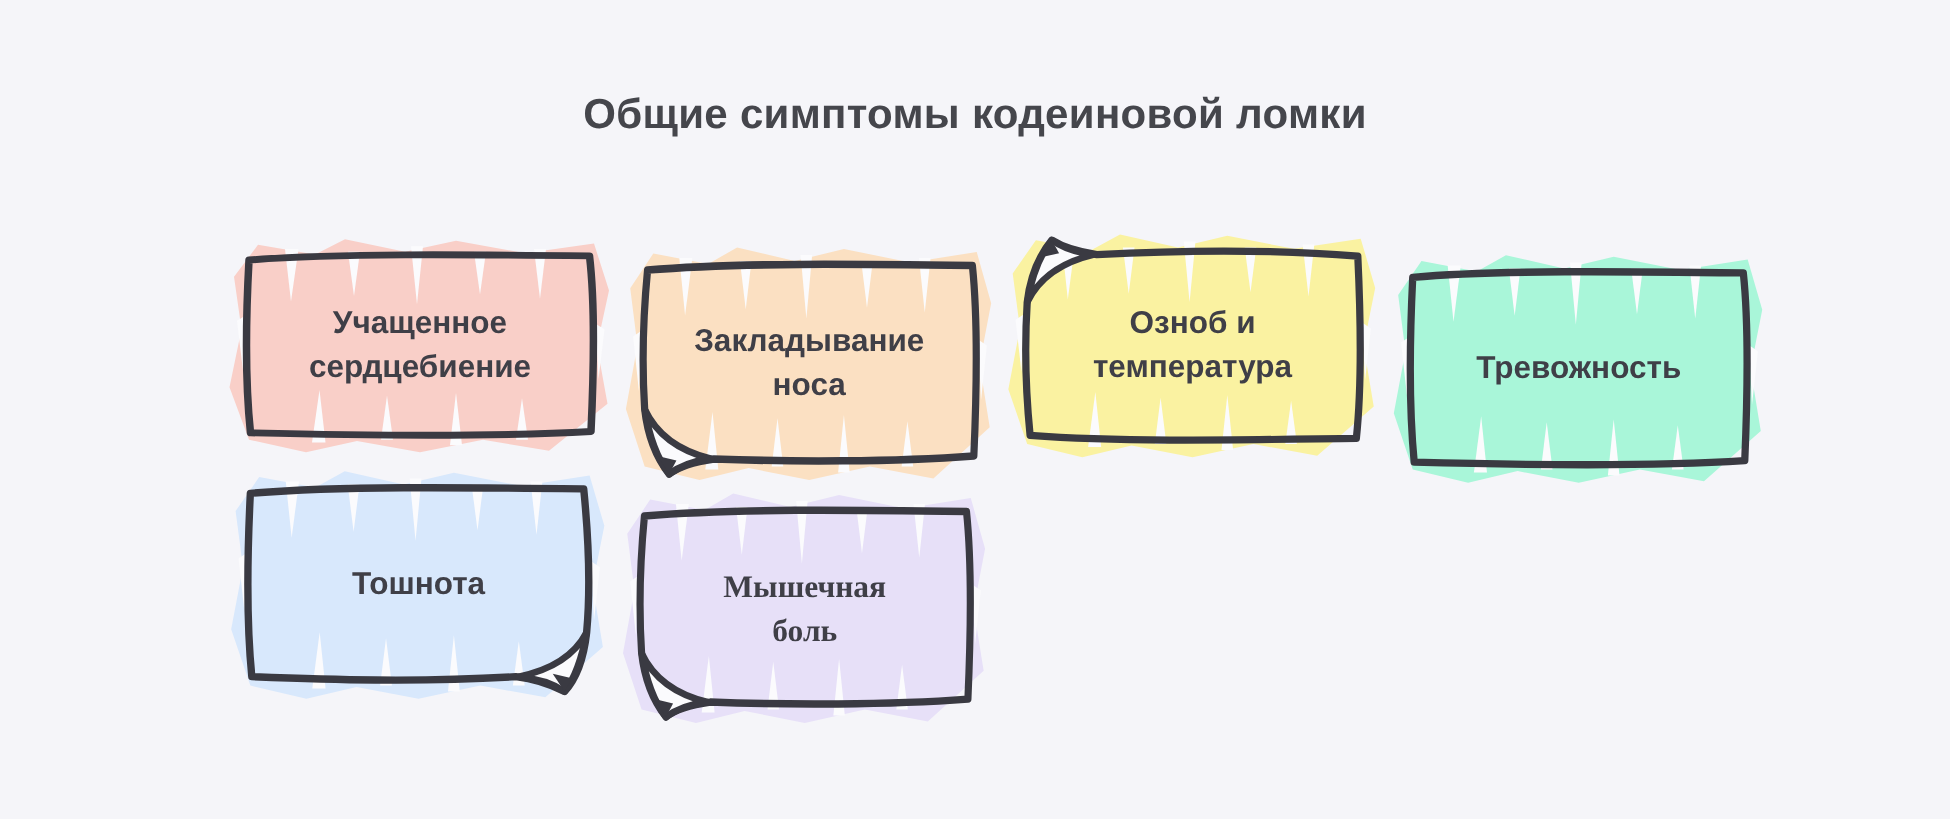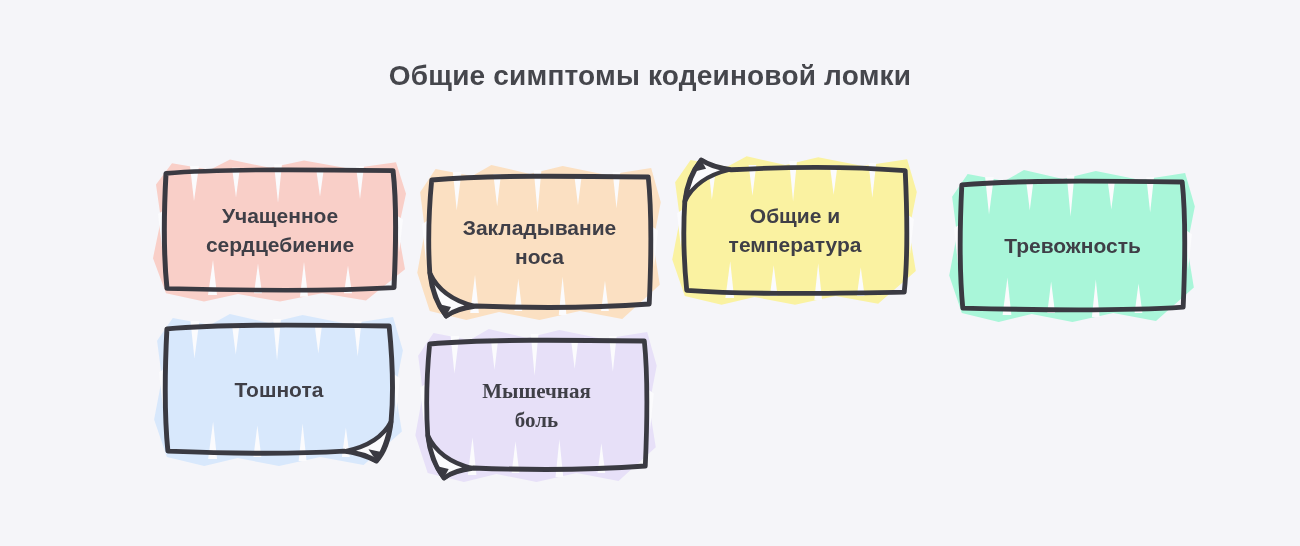--- a/index.html
+++ b/index.html
@@ -134,25 +134,25 @@
           <path class="gap" d="M94,138 L102,138 L98,106 Z"></path>
         <path class="gap" d="M140,142 L148,142 L144,104 Z"></path>
           <path class="gap" d="M184,138 L192,138 L188,108 Z"></path>
         <path class="gap" d="M-2,52 L4,48 L2,88 Z"></path>
           <path class="gap" d="M237,54 L243,58 L239,94 Z"></path>
       </g>
       <path class="border" d="M23,-3 Q9,14 6,40 C4,72 5,102 8,132 C75,137 158,135 233,134 C237,96 236,50 234,8 C172,3 110,4 54,7 Q34,4 23,-3 Z"></path>
       <path class="flap" d="M6,40 Q11,12 23,-3 Q34,5 52,7 Q18,15 6,40 Z"></path>
       <path class="tip" d="M23,-3 L15,9 L28,6 Z"></path>
     </svg>
-    <div class="label">Общие и
+    <div class="label">Озноб и
 температура</div>
   </div>
 
-  <div class="note" style="left: 956px; top: 177px; width: 233px; height: 138px; --note-color: #a9f6d9;">
+  <div class="note" style="left: 936px; top: 177px; width: 233px; height: 138px; --note-color: #a9f6d9;">
     <svg class="note-svg" viewBox="0 0 240 140" preserveAspectRatio="none">
       <path class="fill" d="M-4,20 L12,-3 L50,4 L70,-7 L110,2 L144,-6 L190,3 L236,-4 L246,30 L238,70 L245,112 L206,146 L162,138 L120,147 L78,139 L44,147 L6,138 L-7,100 L1,58 Z"></path>
       <g>
         <path class="gap" d="M30,0 L39,0 L34,38 Z"></path>
           <path class="gap" d="M72,2 L80,2 L76,34 Z"></path>
         <path class="gap" d="M114,-2 L122,-2 L118,40 Z"></path>
           <path class="gap" d="M156,2 L164,2 L160,33 Z"></path>
         <path class="gap" d="M196,0 L204,0 L200,36 Z"></path>
         <path class="gap" d="M48,140 L57,140 L53,102 Z"></path>
           <path class="gap" d="M94,138 L102,138 L98,106 Z"></path>

